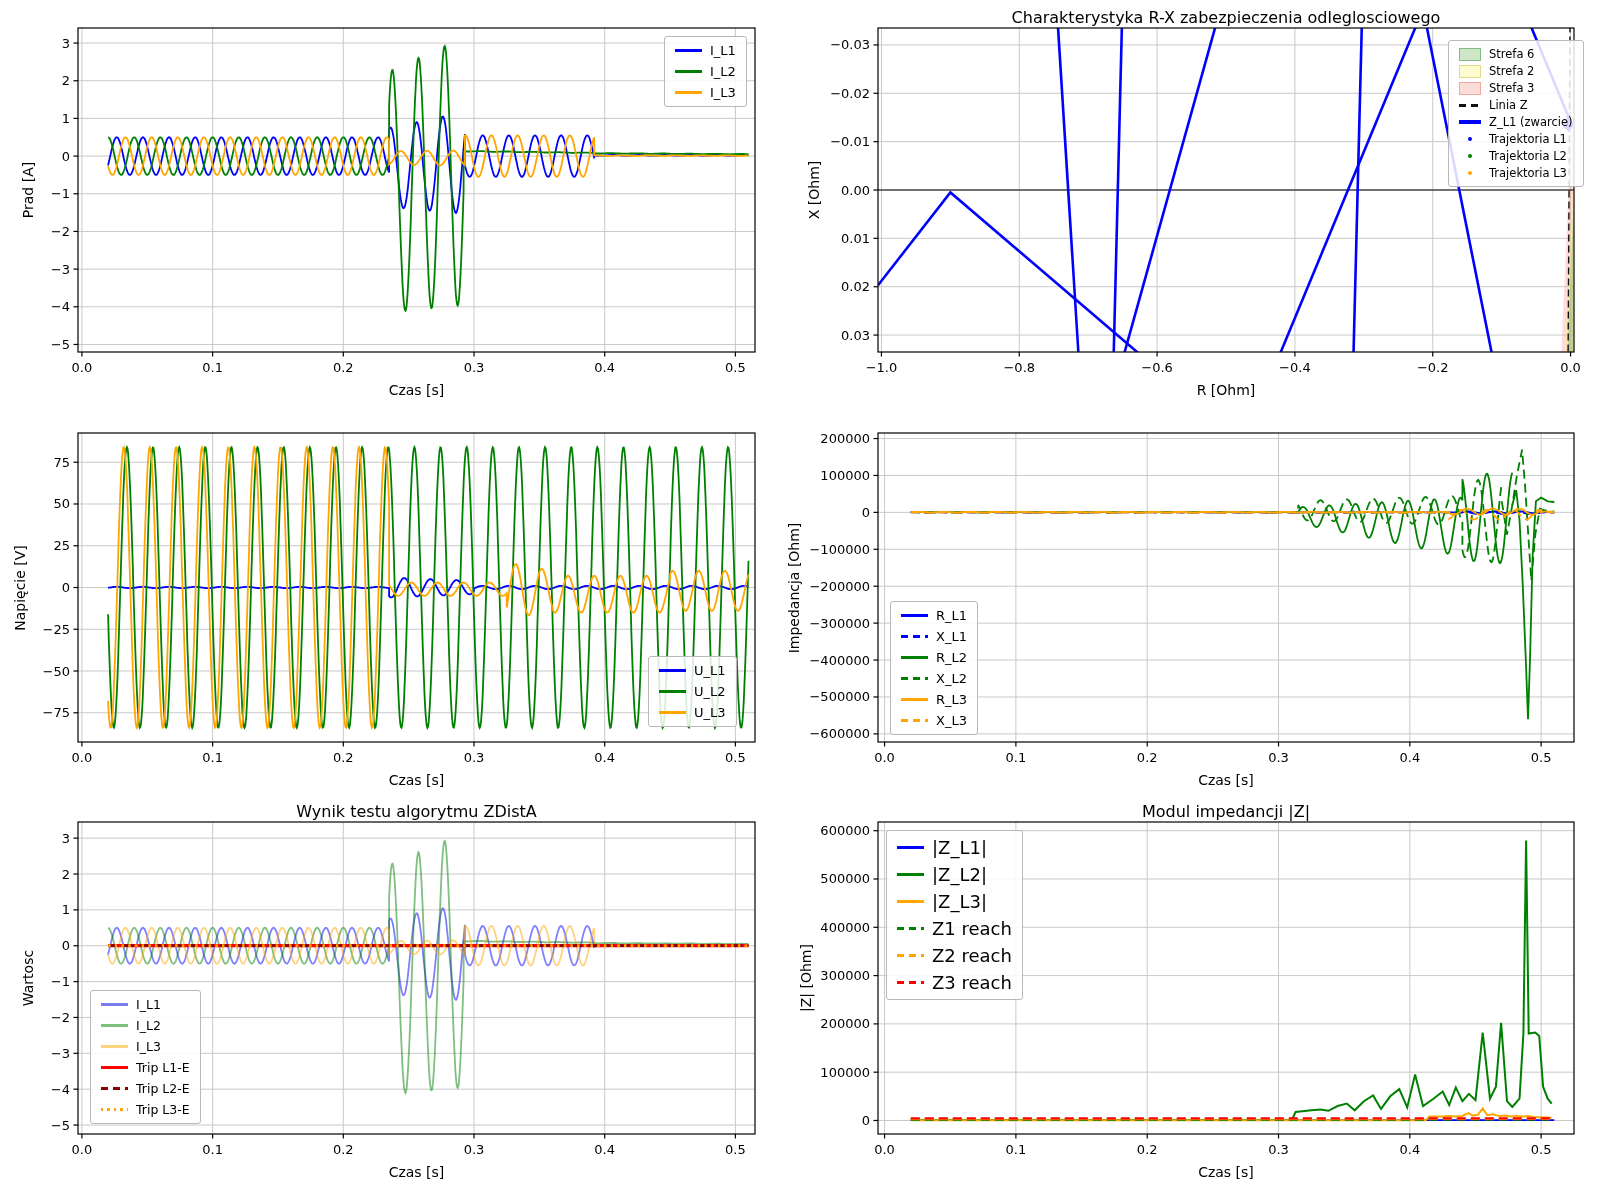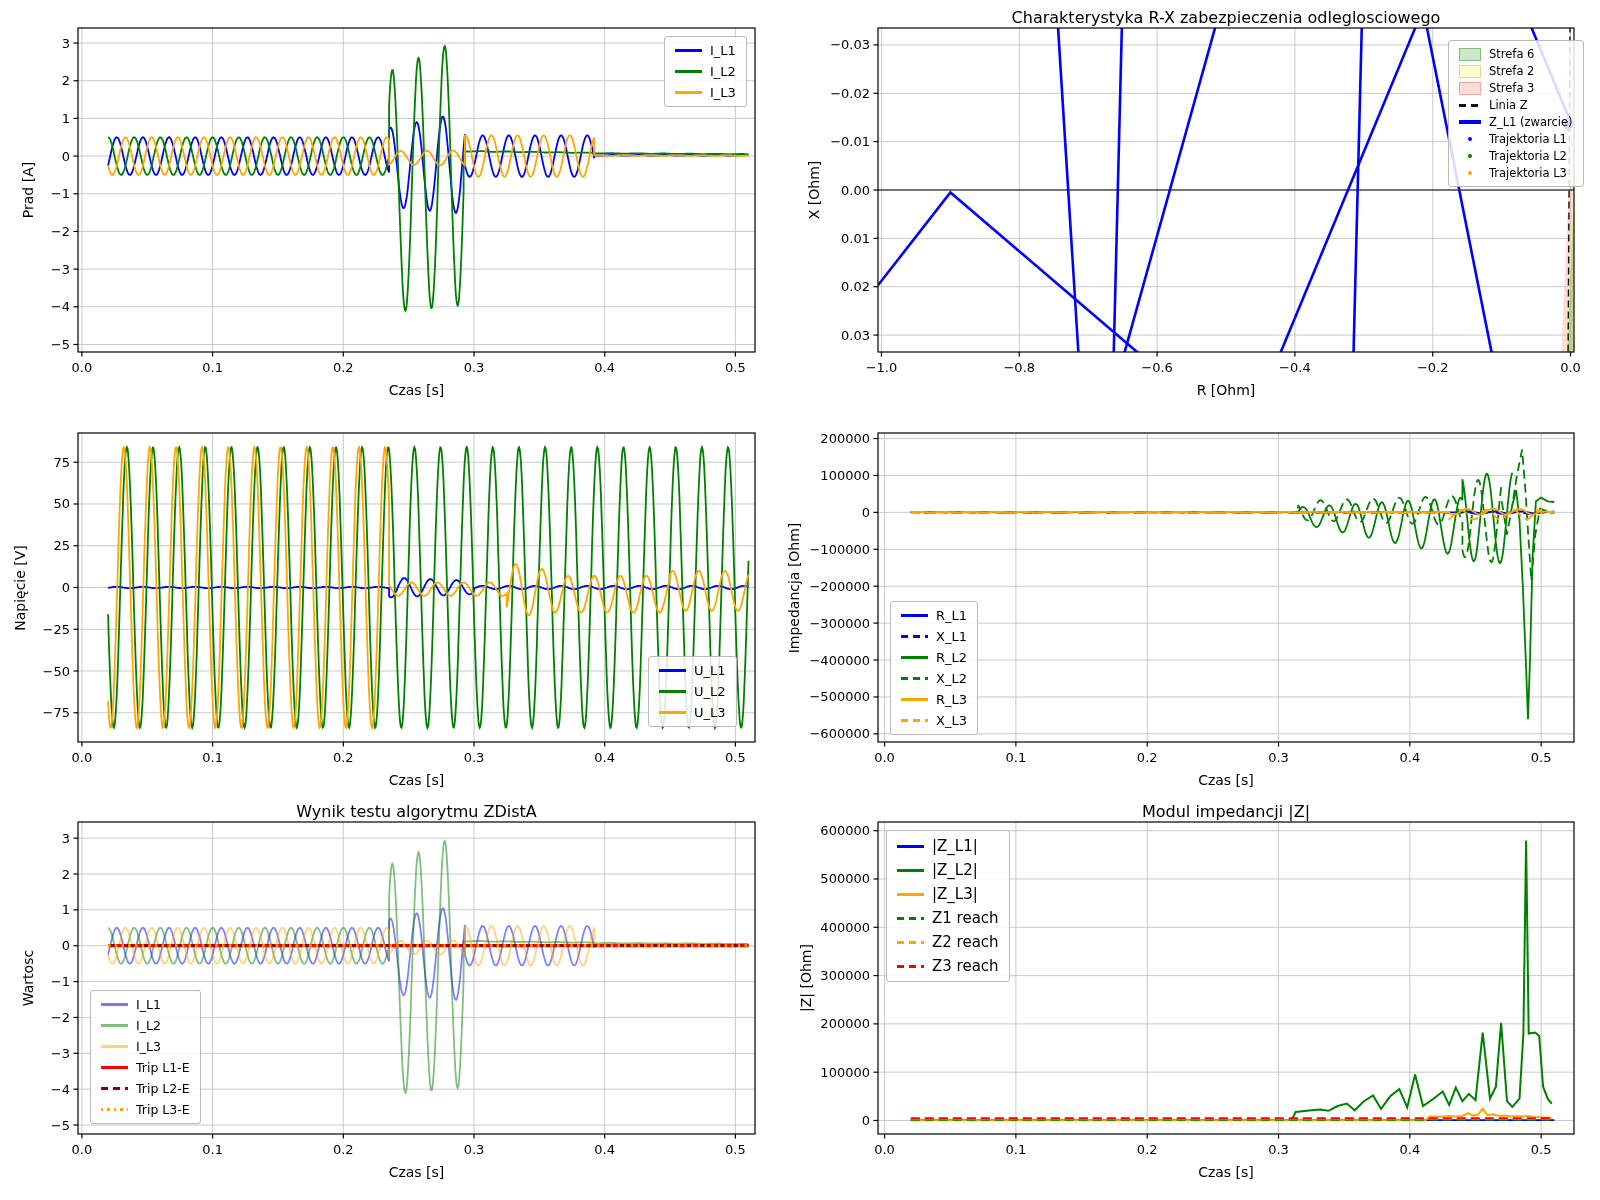--- a/index.html
+++ b/index.html
@@ -529,21 +529,21 @@
         </span>
         <span>Trip L2-E</span>
       </div>
       <div class="lrow">
         <span class="sw" style="flex-basis: 27px; width: 27px;">
           <span style="width: 100%; height: 3px; background: repeating-linear-gradient(90deg, rgb(255, 165, 0) 0px, rgb(255, 165, 0) 2.5px, transparent 2.5px, transparent 6.5px);"></span>
         </span>
         <span>Trip L3-E</span>
       </div>
     </div>
-  <div class="legend" id="legend-5" style="left: 886px; top: 830px; font-size: 15px;">
+  <div class="legend" id="legend-5" style="left: 886px; top: 830px; font-size: 18px;">
       <div class="lrow">
         <span class="sw" style="flex-basis: 27px; width: 27px;">
           <span style="width: 100%; height: 3px; background: rgb(0, 0, 255);"></span>
         </span>
         <span>|Z_L1|</span>
       </div>
       <div class="lrow">
         <span class="sw" style="flex-basis: 27px; width: 27px;">
           <span style="width: 100%; height: 3px; background: rgb(0, 128, 0);"></span>
         </span>

